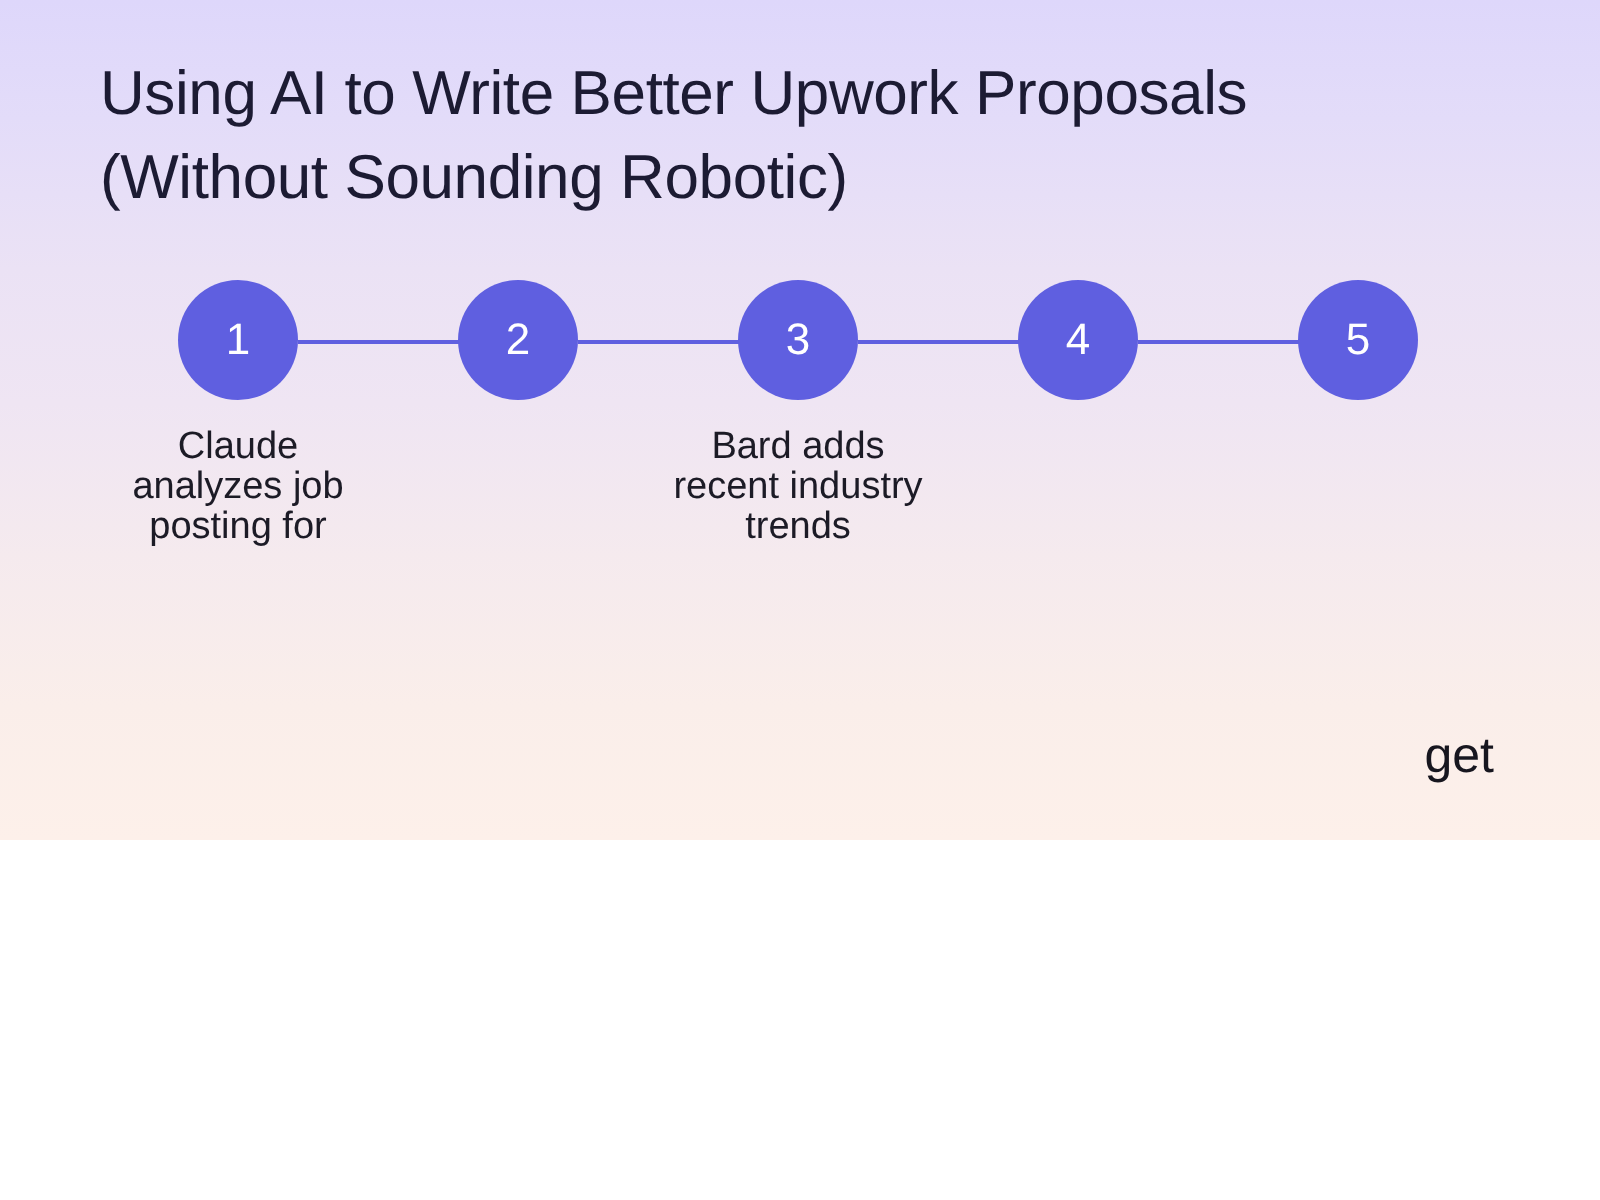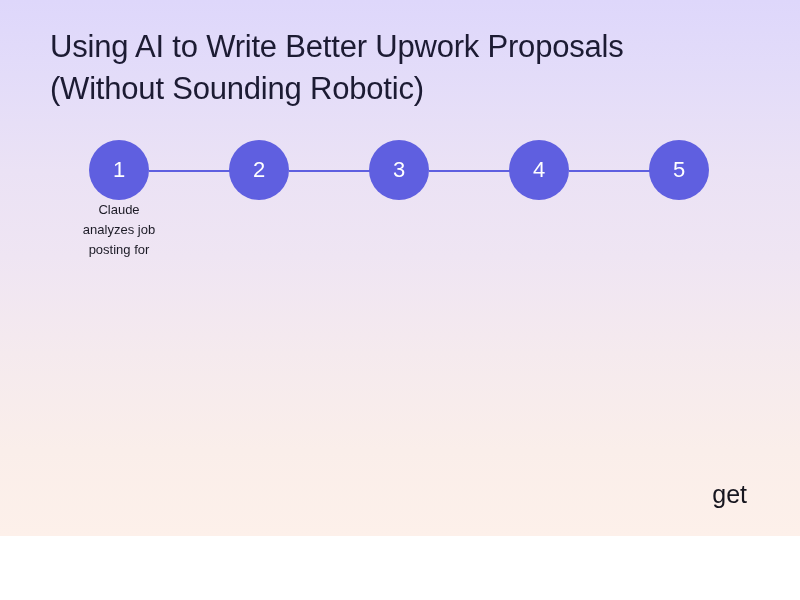--- a/index.html
+++ b/index.html
@@ -9,21 +9,21 @@
   body {
     width: 800px;
     height: 600px;
     overflow: hidden;
     font-family: "Liberation Sans", sans-serif;
     background: #ffffff;
   }
   .slide {
     position: relative;
     width: 800px;
-    height: 536px;
+    height: 420px;
     box-sizing: border-box;
     background: linear-gradient(180deg,
         #ded7fb 0%,
         #e3dcf9 14%,
         #ebe2f5 32%,
         #efe5f3 48%,
         #f5eaee 66%,
         #faeeea 84%,
         #fdf0ea 100%);
     overflow: hidden;
@@ -67,21 +67,22 @@
     align-items: center;
     justify-content: center;
   }
   .circle-num {
     color: #ffffff;
     font-size: 22px;
     line-height: 1;
     font-weight: 400;
   }
   .step-label {
-    font-size: 13px;
+    margin-top: 14px;
+    font-size: 19px;
     line-height: 20px;
     color: #1c1b26;
     white-space: pre-line;
     text-align: center;
   }
 
   .connector {
     position: absolute;
     top: 30px;
     height: 9px;
@@ -166,20 +167,23 @@
     <div class="step" style="left:140px;">
       <div class="circle">
         <span class="circle-num">2</span>
       </div>
     </div>
 
     <div class="step" style="left:280px;">
       <div class="circle">
         <span class="circle-num">3</span>
       </div>
+      <div class="step-label">Bard adds
+recent industry
+trends</div>
     </div>
 
     <div class="step" style="left:420px;">
       <div class="circle">
         <span class="circle-num">4</span>
       </div>
     </div>
 
     <div class="step" style="left:560px;">
       <div class="circle">

